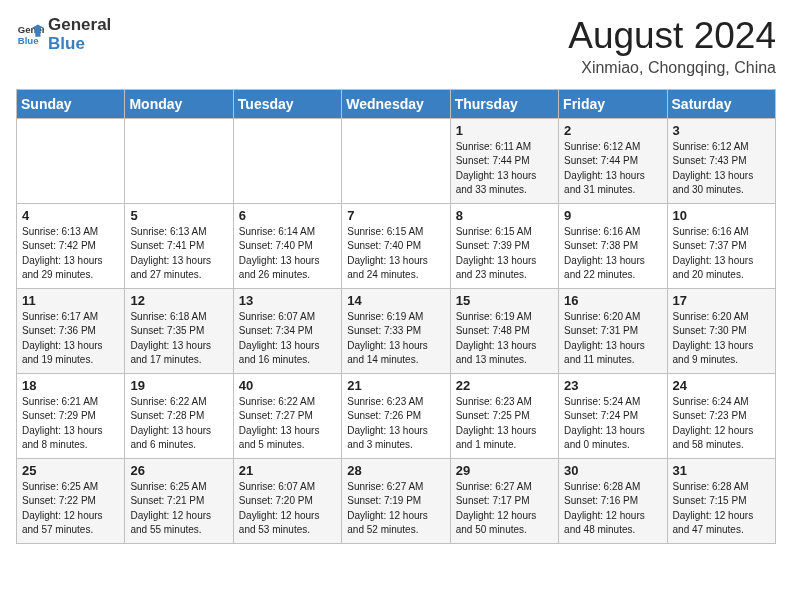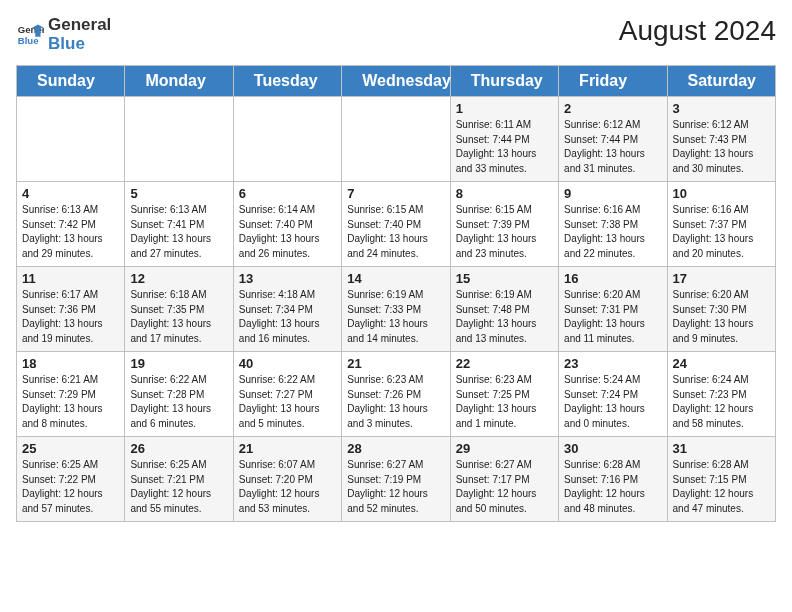--- a/index.html
+++ b/index.html
@@ -22,41 +22,41 @@
       gap: 4px;
     }
     .logo-icon {
       width: 28px;
       height: 28px;
     }
     .title-area {
       text-align: right;
     }
     .month-year {
-      font-size: 28px;
+      font-size: 37px;
       font-weight: normal;
       color: #222;
       line-height: 1.1;
     }
     .location {
       font-size: 16px;
       color: #444;
       margin-top: 2px;
     }
     table {
       width: 100%;
       border-collapse: collapse;
       table-layout: fixed;
     }
     thead tr th {
       background-color: #3a7fc1;
       color: #fff;
-      font-size: 16px;
+      font-size: 14px;
       font-weight: bold;
-      padding: 6px 20px;
+      padding: 6px 4px;
       text-align: left;
       border: 1px solid #c0c0c0;
     }
     tbody tr td {
       border: 1px solid #c0c0c0;
       vertical-align: top;
       padding: 4px 5px;
       height: 85px;
       font-size: 11px;
       color: #222;
@@ -92,20 +92,21 @@
       <polygon points="22,8 28,8 28,18 22,18" fill="#3a7fc1"></polygon>
       <polygon points="25,4 32,8 18,8" fill="#3a7fc1"></polygon>
     </svg>
     <div>
       <div style="font-size:17px;font-weight:bold;color:#333;line-height:1.1;">General</div>
       <div style="font-size:17px;font-weight:bold;color:#3a7fc1;line-height:1.1;">Blue</div>
     </div>
   </div>
   <div class="title-area">
     <div class="month-year">August 2024</div>
+    <div class="location">Xinmiao, Chongqing, China</div>
   </div>
 </div>
 
 <table>
   <thead>
     <tr>
     <th>Sunday</th>
         <th>Monday</th>
         <th>Tuesday</th>
         <th>Wednesday</th>
@@ -203,21 +204,21 @@
         </td>
         <td>
           <span class="day-number">12</span>
           <div class="day-info">Sunrise: 6:18 AM
 Sunset: 7:35 PM
 Daylight: 13 hours
 and 17 minutes.</div>
         </td>
         <td>
           <span class="day-number">13</span>
-          <div class="day-info">Sunrise: 4:18 AM
+          <div class="day-info">Sunrise: 6:07 AM
 Sunset: 7:34 PM
 Daylight: 13 hours
 and 16 minutes.</div>
         </td>
         <td>
           <span class="day-number">14</span>
           <div class="day-info">Sunrise: 6:19 AM
 Sunset: 7:33 PM
 Daylight: 13 hours
 and 14 minutes.</div>

